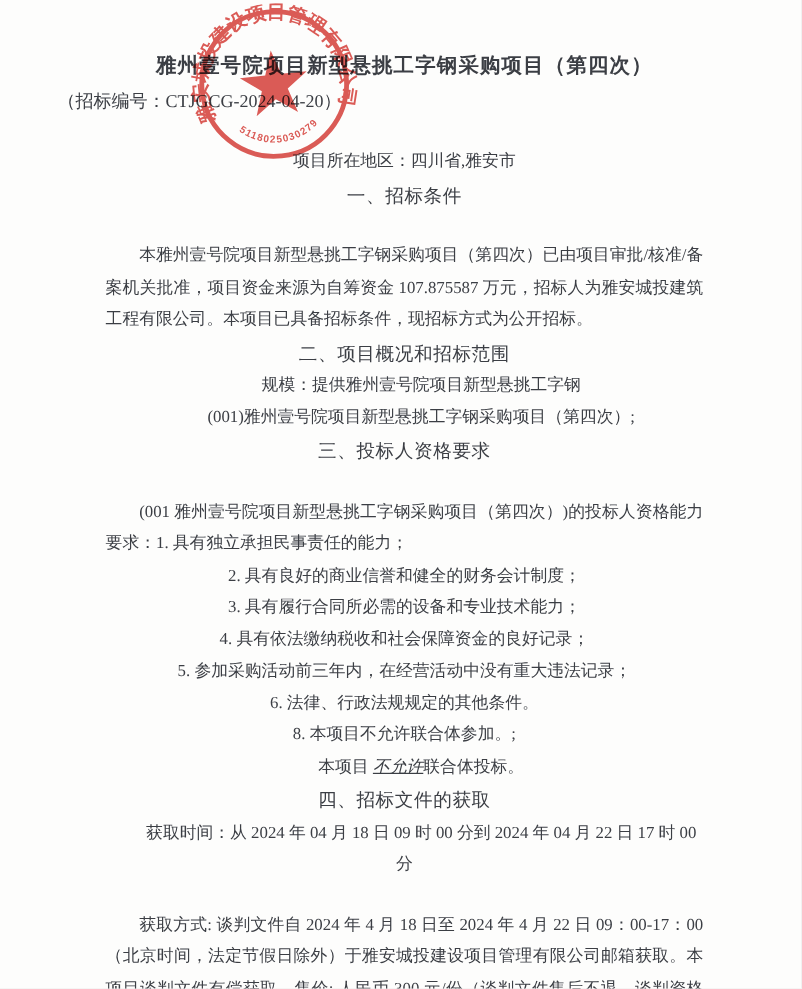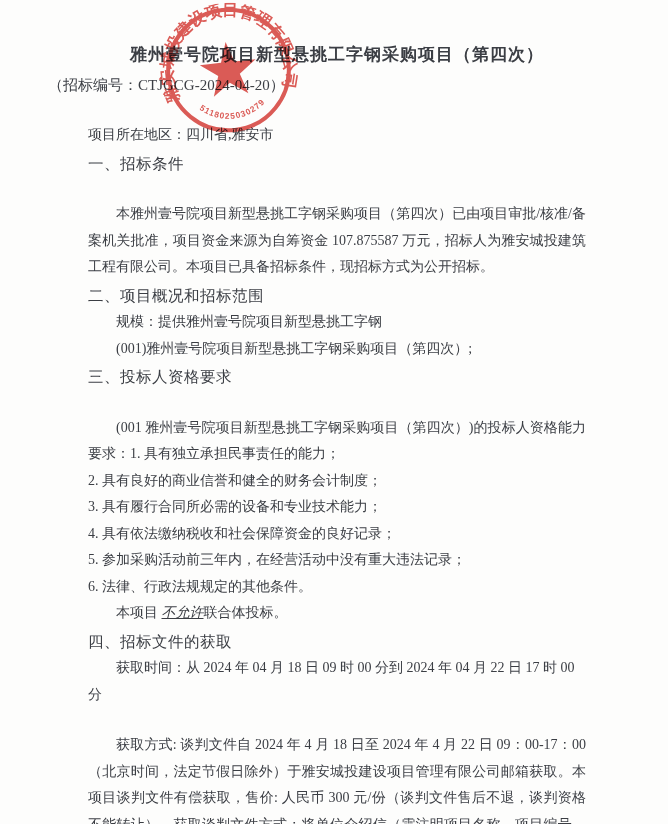--- a/index.html
+++ b/index.html
@@ -42,20 +42,21 @@
   }
   .sec-heading {
     font-size: 15.5px;
     font-weight: normal;
     margin: 2px 0 0 0;
     line-height: 26.5px;
     letter-spacing: 0.5px;
   }
   p {
     margin: 0;
+    text-align: center;
   }
   .para-justify {
     text-align: justify;
     text-indent: 2em;
     margin-top: 24px;
   }
   .indent-line {
     text-indent: 2em;
   }
   .no-indent {
@@ -126,20 +127,21 @@
     <p class="indent-line">规模：提供雅州壹号院项目新型悬挑工字钢</p>
     <p class="indent-line">(001)雅州壹号院项目新型悬挑工字钢采购项目（第四次）;</p>
 
     <p class="sec-heading">三、投标人资格要求</p>
     <p class="para-justify">(001 雅州壹号院项目新型悬挑工字钢采购项目（第四次）)的投标人资格能力要求：1. 具有独立承担民事责任的能力；</p>
     <p class="no-indent">2. 具有良好的商业信誉和健全的财务会计制度；</p>
     <p class="no-indent">3. 具有履行合同所必需的设备和专业技术能力；</p>
     <p class="no-indent">4. 具有依法缴纳税收和社会保障资金的良好记录；</p>
     <p class="no-indent">5. 参加采购活动前三年内，在经营活动中没有重大违法记录；</p>
     <p class="no-indent">6. 法律、行政法规规定的其他条件。</p>
+    <p class="no-indent">8. 本项目不允许联合体参加。;</p>
     <p class="indent-line"><span>本项目 </span><span class="jv-italic">不允许</span><span>联合体投标。</span></p>
 
     <p class="sec-heading">四、招标文件的获取</p>
     <p class="indent-line">获取时间：从 2024 年 04 月 18 日  09 时 00 分到 2024 年 04 月 22 日  17 时 00 分</p>
     <p class="para-justify">获取方式: 谈判文件自 2024 年 4 月 18 日至 2024 年 4 月 22 日 09：00-17：00（北京时间，法定节假日除外）于雅安城投建设项目管理有限公司邮箱获取。本项目谈判文件有偿获取，售价: 人民币 300 元/份（谈判文件售后不退，谈判资格不能转让）。获取谈判文件方式：将单位介绍信（需注明项目名称、项目编号、联系人及联系电话、纳税人识别号）、经办人</p>
 
   </div>
 </div>
 
 </body></html>

